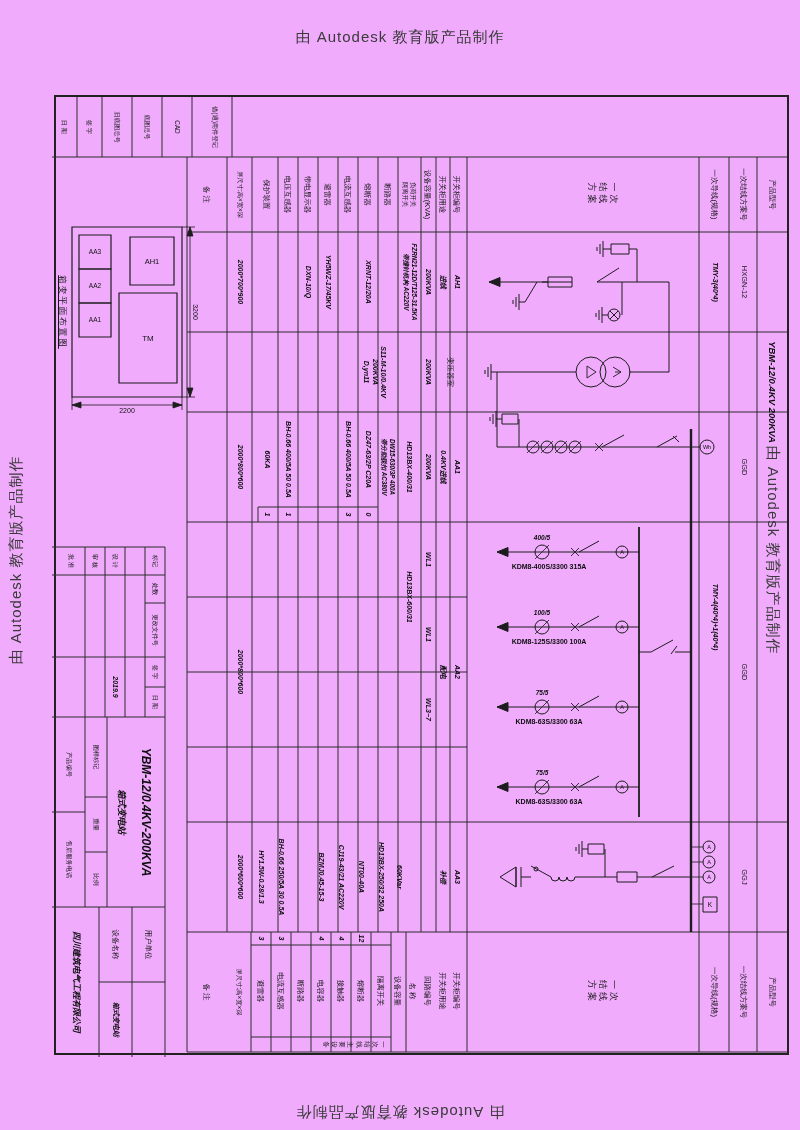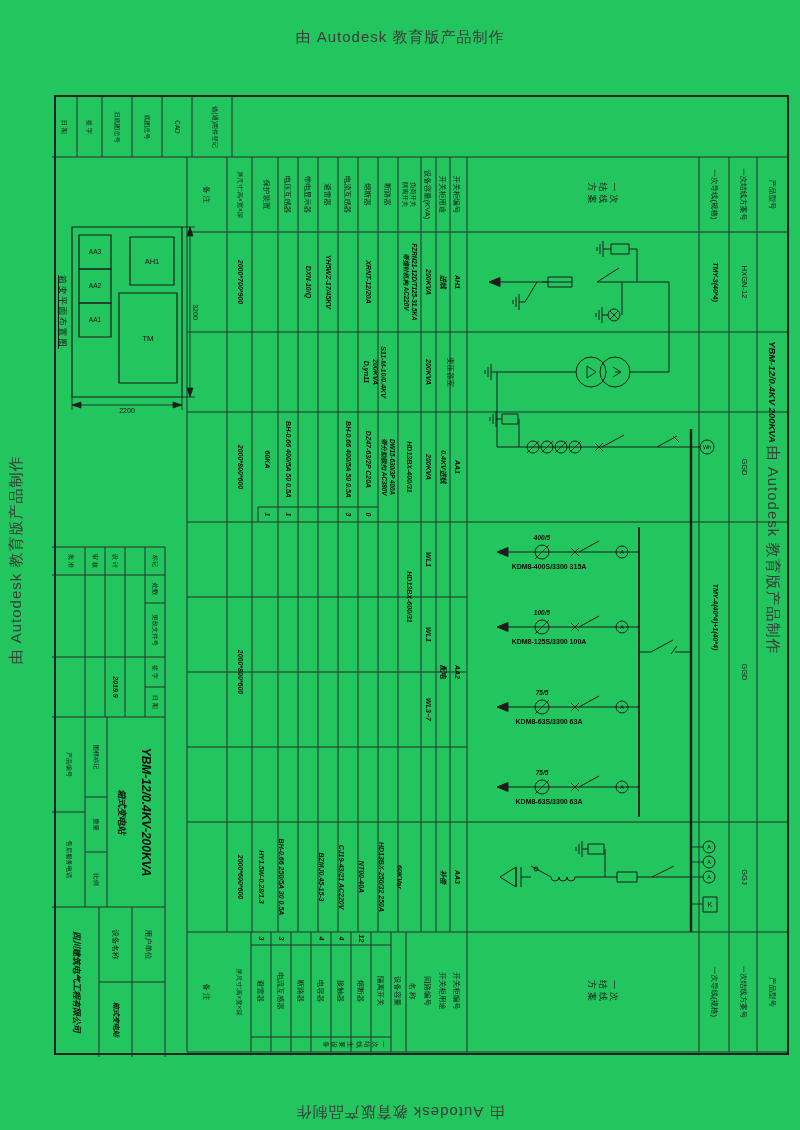--- a/index.html
+++ b/index.html
@@ -1,16 +1,16 @@
 <!DOCTYPE html>
 <html><head>
 <meta charset="utf-8">
 <style>
   html,body{margin:0;padding:0;background:#fff;}
-  #page{position:relative;width:800px;height:1130px;background:#22c55e;overflow:hidden;
+  #page{position:relative;width:800px;height:1130px;background:#f0abfc;overflow:hidden;
         font-family:"Liberation Sans",sans-serif;color:#1c1c1c;}
   .banner{position:absolute;font-size:15px;color:#3a3a3a;white-space:nowrap;letter-spacing:1px;}
   #sheet{position:absolute;left:789px;top:95px;width:960px;height:735px;
          transform:rotate(90deg);transform-origin:0 0;border:2px solid #222;box-sizing:border-box;
          background:transparent;}
   .t{position:absolute;font-size:7.5px;line-height:1.2;text-align:center;color:#151515;white-space:pre-line;}
   .v{position:absolute;font-size:7px;line-height:1.2;text-align:center;color:#0d0d0d;
      font-weight:bold;font-style:italic;white-space:pre-line;}
   .big{font-size:9.5px;}
   .small{font-size:6.3px;}

